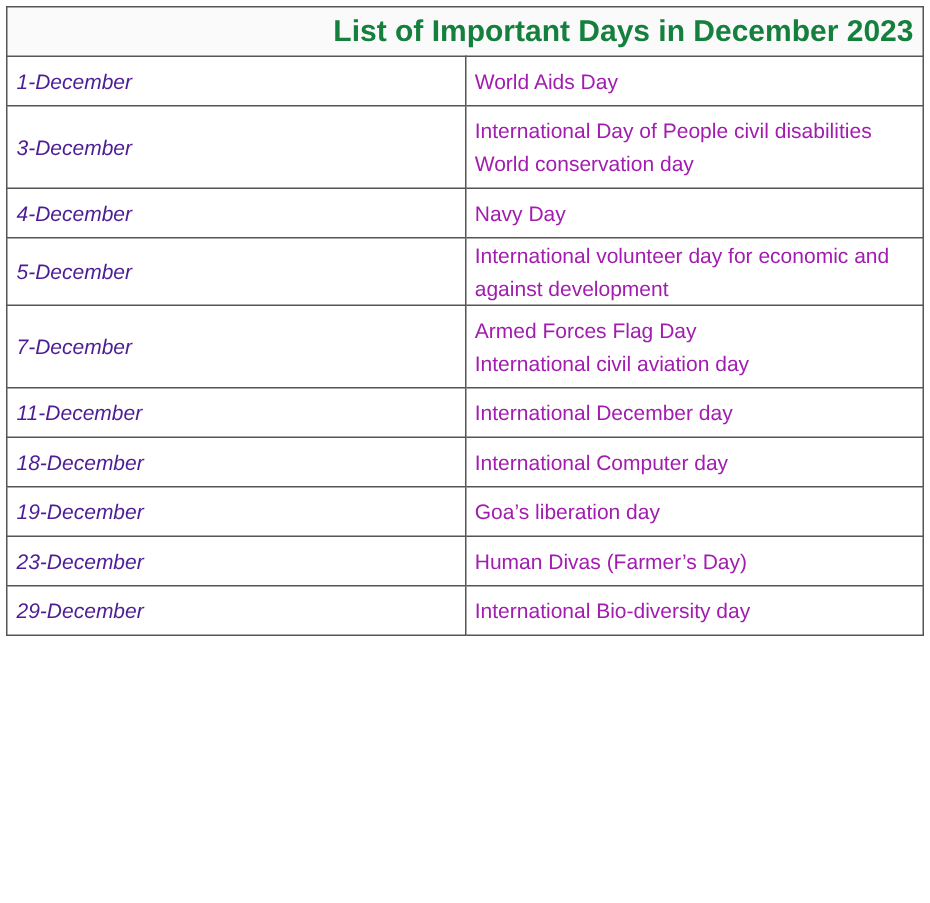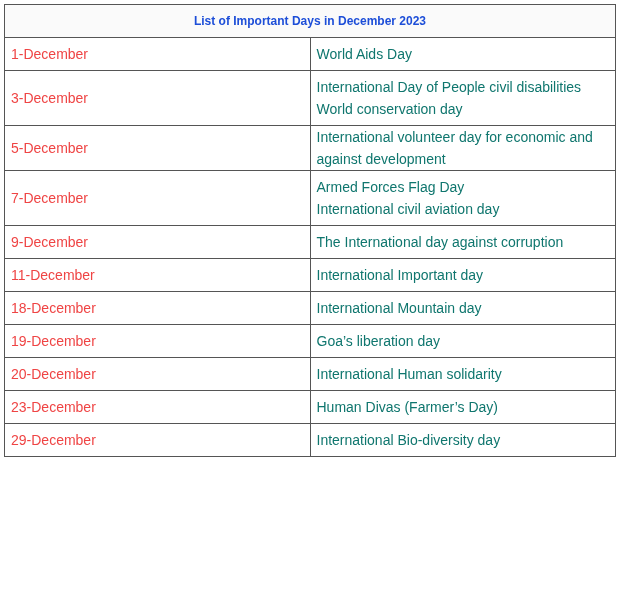--- a/index.html
+++ b/index.html
@@ -29,30 +29,31 @@
     th, td {
       border: 1px solid #555555;
       padding: 0 6px;
       vertical-align: middle;
       text-align: left;
     }
     th.title-cell {
       background: #fafafa;
       height: 32px;
       font-weight: bold;
-      font-size: 12px;
-      color: #1d4ed8;
-      text-align: center;
+      font-size: 20px;
+      color: #15803d;
+      text-align: right;
     }
     td.date-cell {
       width: 155px;
-      color: #ef4444;
+      color: #4c1d95;
+      font-style: italic;
     }
     td.events-cell {
-      color: #0f766e;
+      color: #a21caf;
     }
     tr.single td { height: 32px; }
     tr.double td { height: 54px; }
     .event-line {
       display: block;
       line-height: 22px;
     }
   </style>
 </head>
 <body>
@@ -72,60 +73,54 @@
         </td>
       </tr>
       <tr class="double">
         <td class="date-cell">3-December</td>
         <td class="events-cell">
           <span class="event-line">International Day of People civil disabilities</span>
           <span class="event-line">World conservation day</span>
         </td>
       </tr>
       <tr class="single">
+        <td class="date-cell">4-December</td>
+        <td class="events-cell">
+          <span class="event-line">Navy Day</span>
+        </td>
+      </tr>
+      <tr class="single">
         <td class="date-cell">5-December</td>
         <td class="events-cell">
           <span class="event-line">International volunteer day for economic and against development</span>
         </td>
       </tr>
       <tr class="double">
         <td class="date-cell">7-December</td>
         <td class="events-cell">
           <span class="event-line">Armed Forces Flag Day</span>
           <span class="event-line">International civil aviation day</span>
         </td>
       </tr>
       <tr class="single">
-        <td class="date-cell">9-December</td>
-        <td class="events-cell">
-          <span class="event-line">The International day against corruption</span>
-        </td>
-      </tr>
-      <tr class="single">
         <td class="date-cell">11-December</td>
         <td class="events-cell">
-          <span class="event-line">International Important day</span>
+          <span class="event-line">International December day</span>
         </td>
       </tr>
       <tr class="single">
         <td class="date-cell">18-December</td>
         <td class="events-cell">
-          <span class="event-line">International Mountain day</span>
+          <span class="event-line">International Computer day</span>
         </td>
       </tr>
       <tr class="single">
         <td class="date-cell">19-December</td>
         <td class="events-cell">
           <span class="event-line">Goa’s liberation day</span>
-        </td>
-      </tr>
-      <tr class="single">
-        <td class="date-cell">20-December</td>
-        <td class="events-cell">
-          <span class="event-line">International Human solidarity</span>
         </td>
       </tr>
       <tr class="single">
         <td class="date-cell">23-December</td>
         <td class="events-cell">
           <span class="event-line">Human Divas (Farmer’s Day)</span>
         </td>
       </tr>
       <tr class="single">
         <td class="date-cell">29-December</td>

